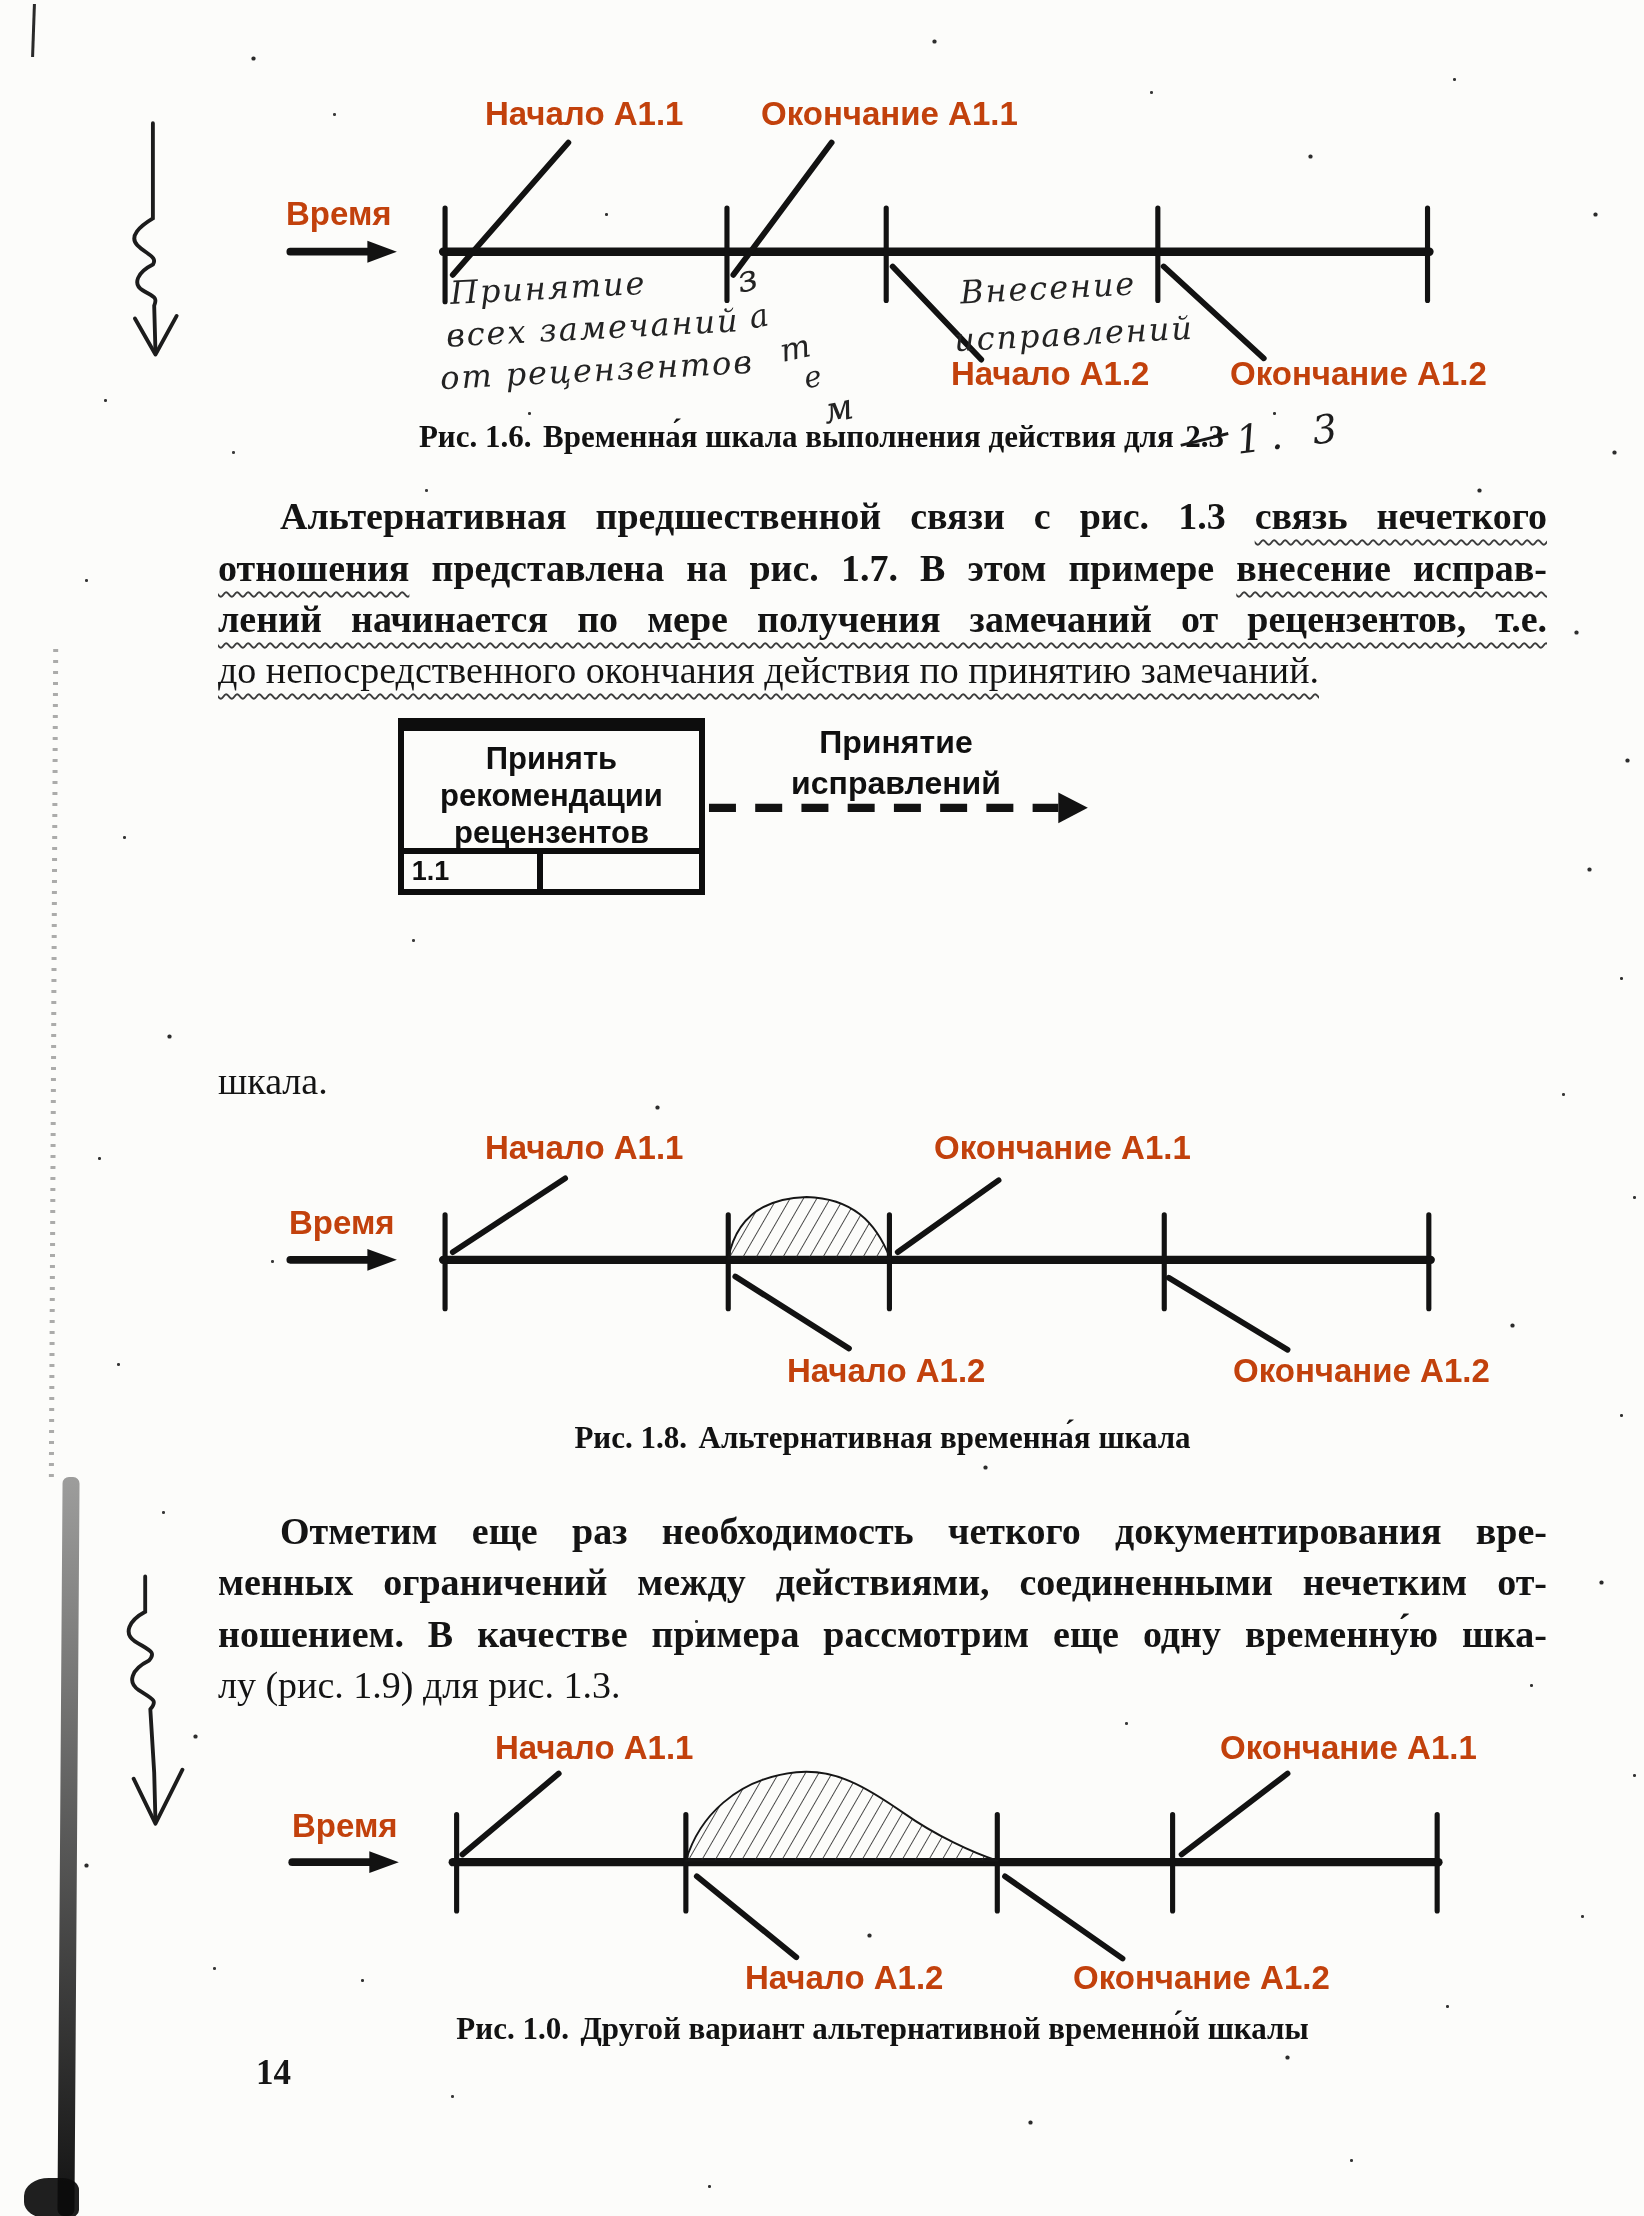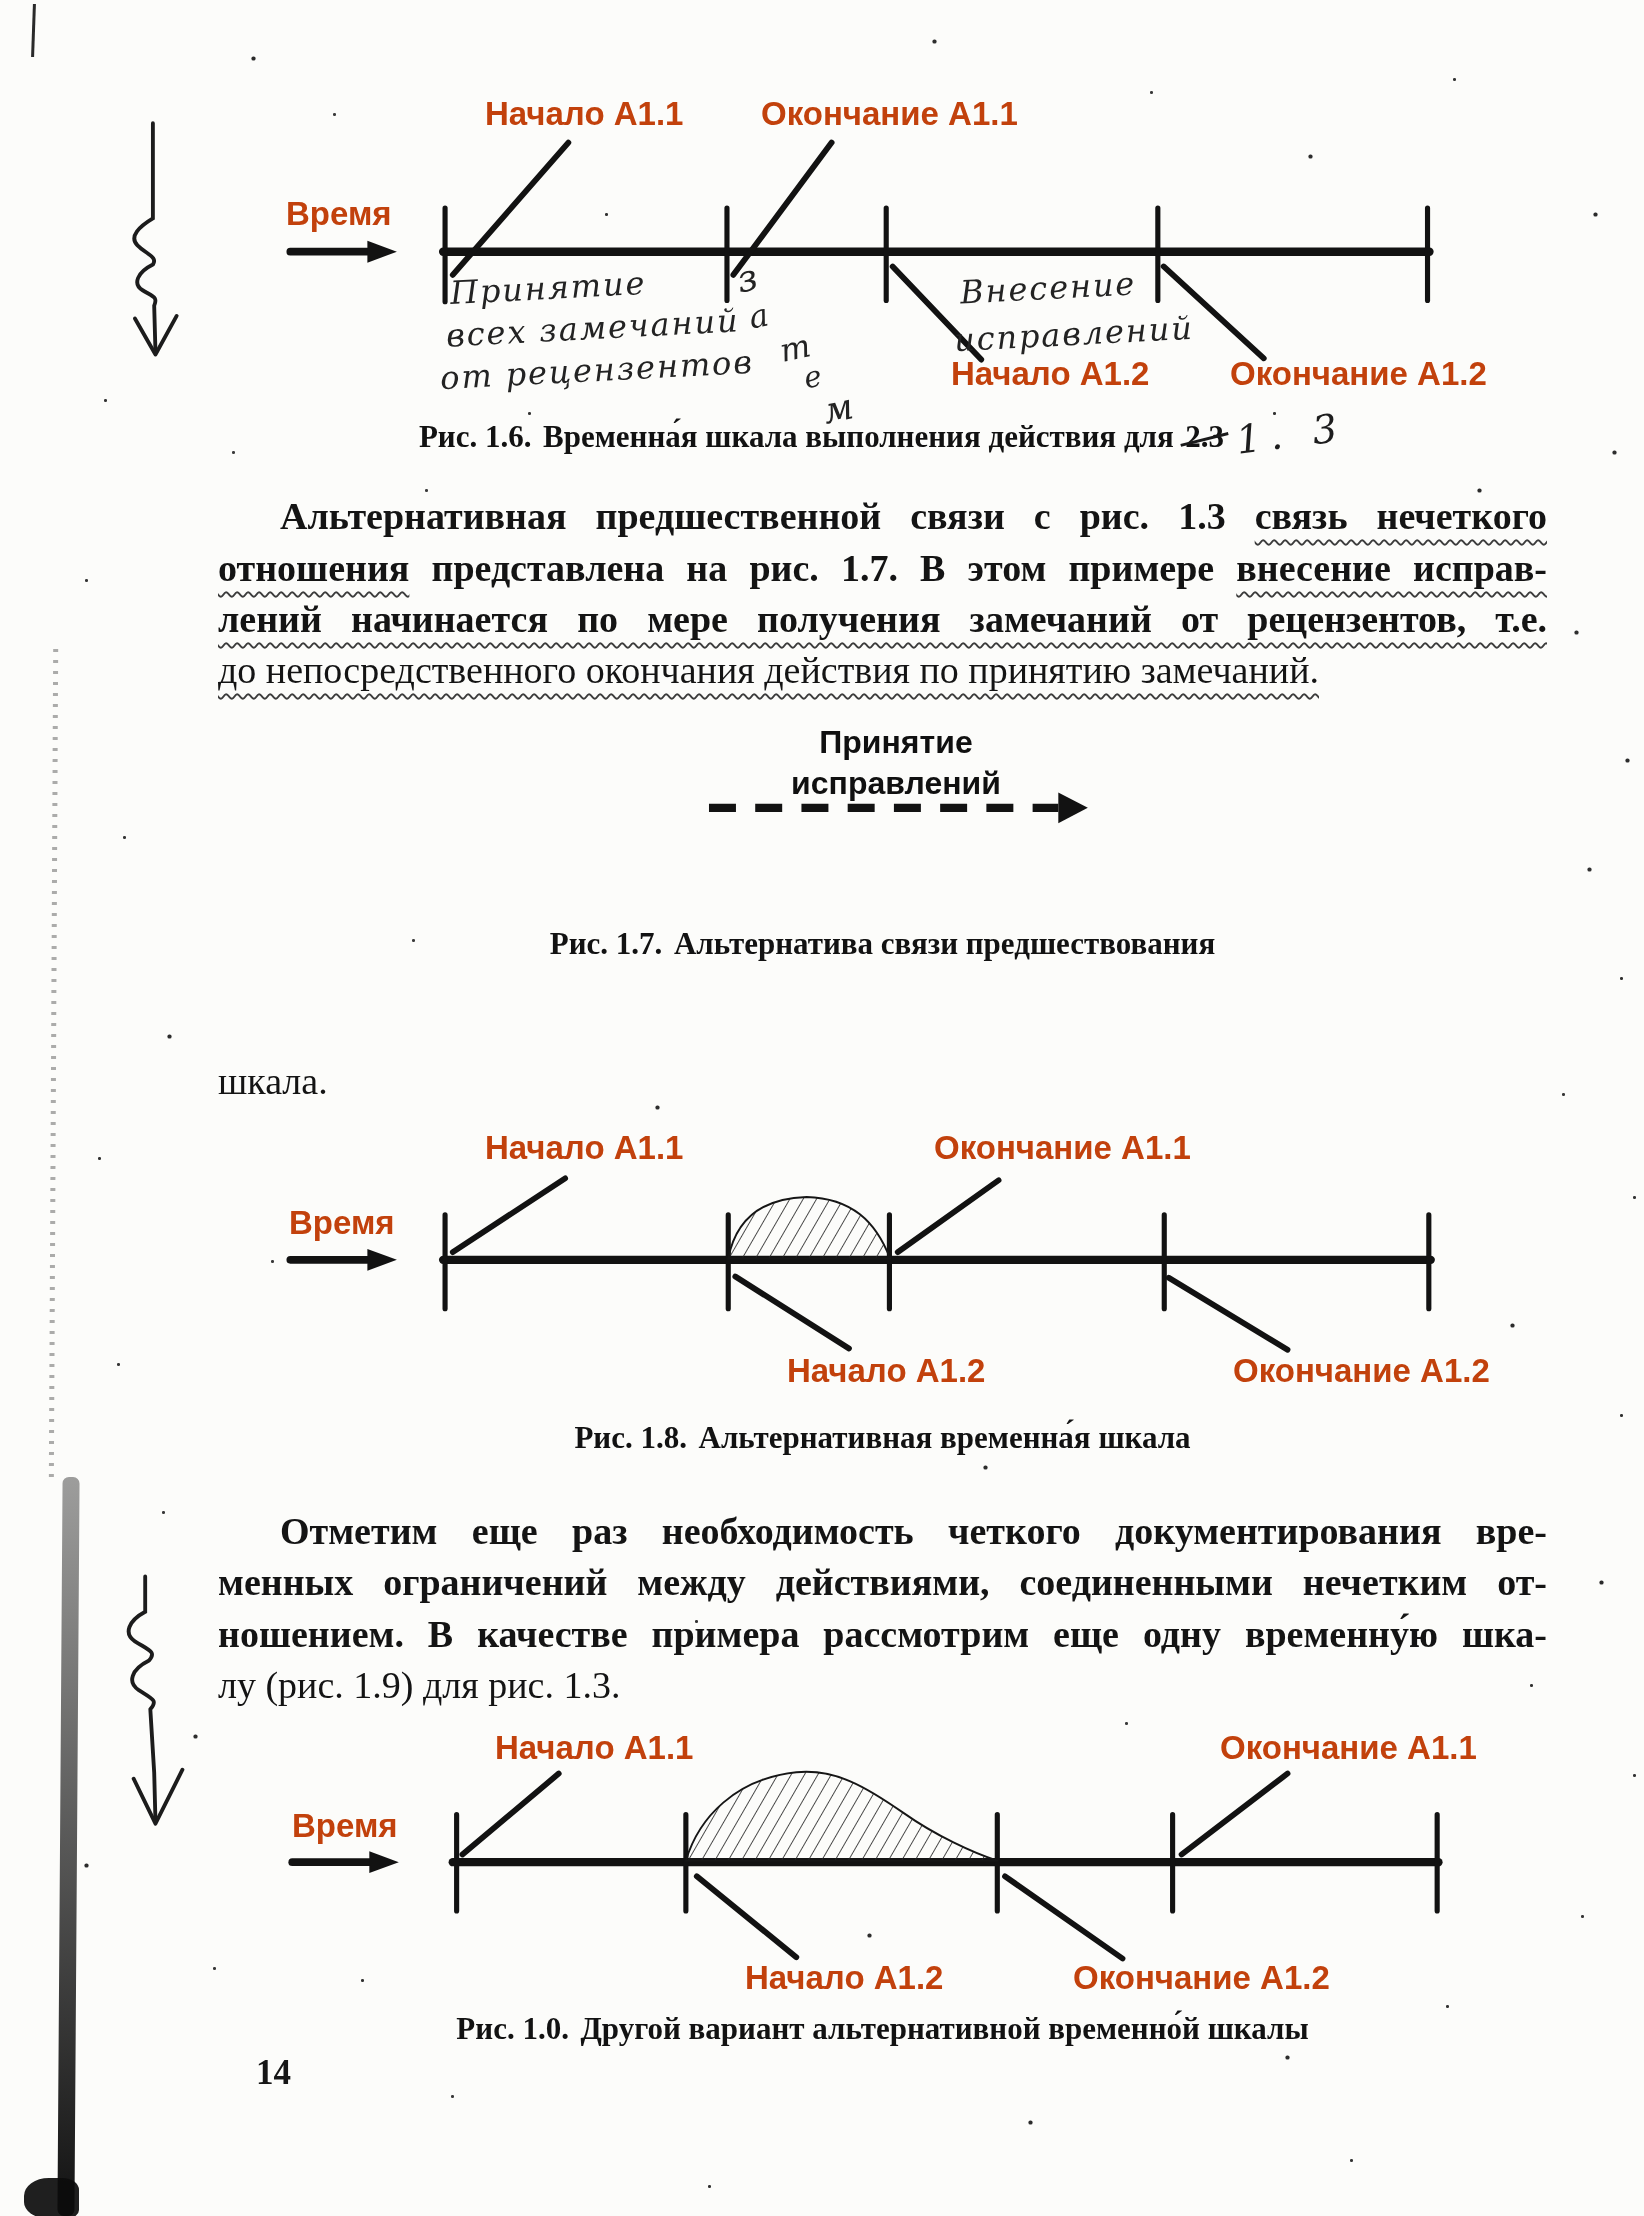--- a/index.html
+++ b/index.html
@@ -216,30 +216,38 @@
 
   <div class="caption" style="top:414px">
     <span>Рис. 1.6.</span><span>Временна́я шкала выполнения действия для</span><span class="struck">2.3</span><span class="hand-fix">1. 3</span>
   </div>
 
   <div class="tline just indent" style="top:491px"><span>Альтернативная предшественной связи с рис. 1.3 </span><span class="u">связь нечеткого</span></div>
   <div class="tline just" style="top:543px"><span class="u">отношения</span><span> представлена на рис. 1.7. В этом примере </span><span class="u">внесение исправ-</span></div>
   <div class="tline" style="top:645px"><span class="u">до непосредственного окончания действия по принятию замечаний.</span></div>
   <div class="tline just" style="top:594px"><span class="u">лений начинается по мере получения замечаний от рецензентов, т.е.</span></div>
 
+  <div class="idef-box" style="left:398px;width:307px">
+    <div class="box-label" style="top:9px">
+      <div>Принять</div>
+      <div>рекомендации</div>
+      <div>рецензентов</div>
+    </div>
+    <div class="box-strip">
+      <div class="strip-cell">1.1</div>
+      <div class="strip-rest"></div>
+    </div>
+  </div>
 
   <div class="arrow-label">
     <div>Принятие</div>
     <div>исправлений</div>
   </div>
 
 
-  <div class="caption" style="top:924px">
-    <span>Рис. 1.7.</span><span>Альтернатива связи предшествования</span>
-  </div>
 
   <div class="tline" style="top:1056px"><span>шкала.</span></div>
 
   <div class="flabel" style="left:485px;top:1129px">Начало А1.1</div>
   <div class="flabel" style="left:934px;top:1129px">Окончание А1.1</div>
   <div class="flabel" style="left:289px;top:1204px">Время</div>
   <div class="flabel" style="left:787px;top:1352px">Начало А1.2</div>
   <div class="flabel" style="left:1233px;top:1352px">Окончание А1.2</div>
 
   <div class="caption" style="top:1418px">

